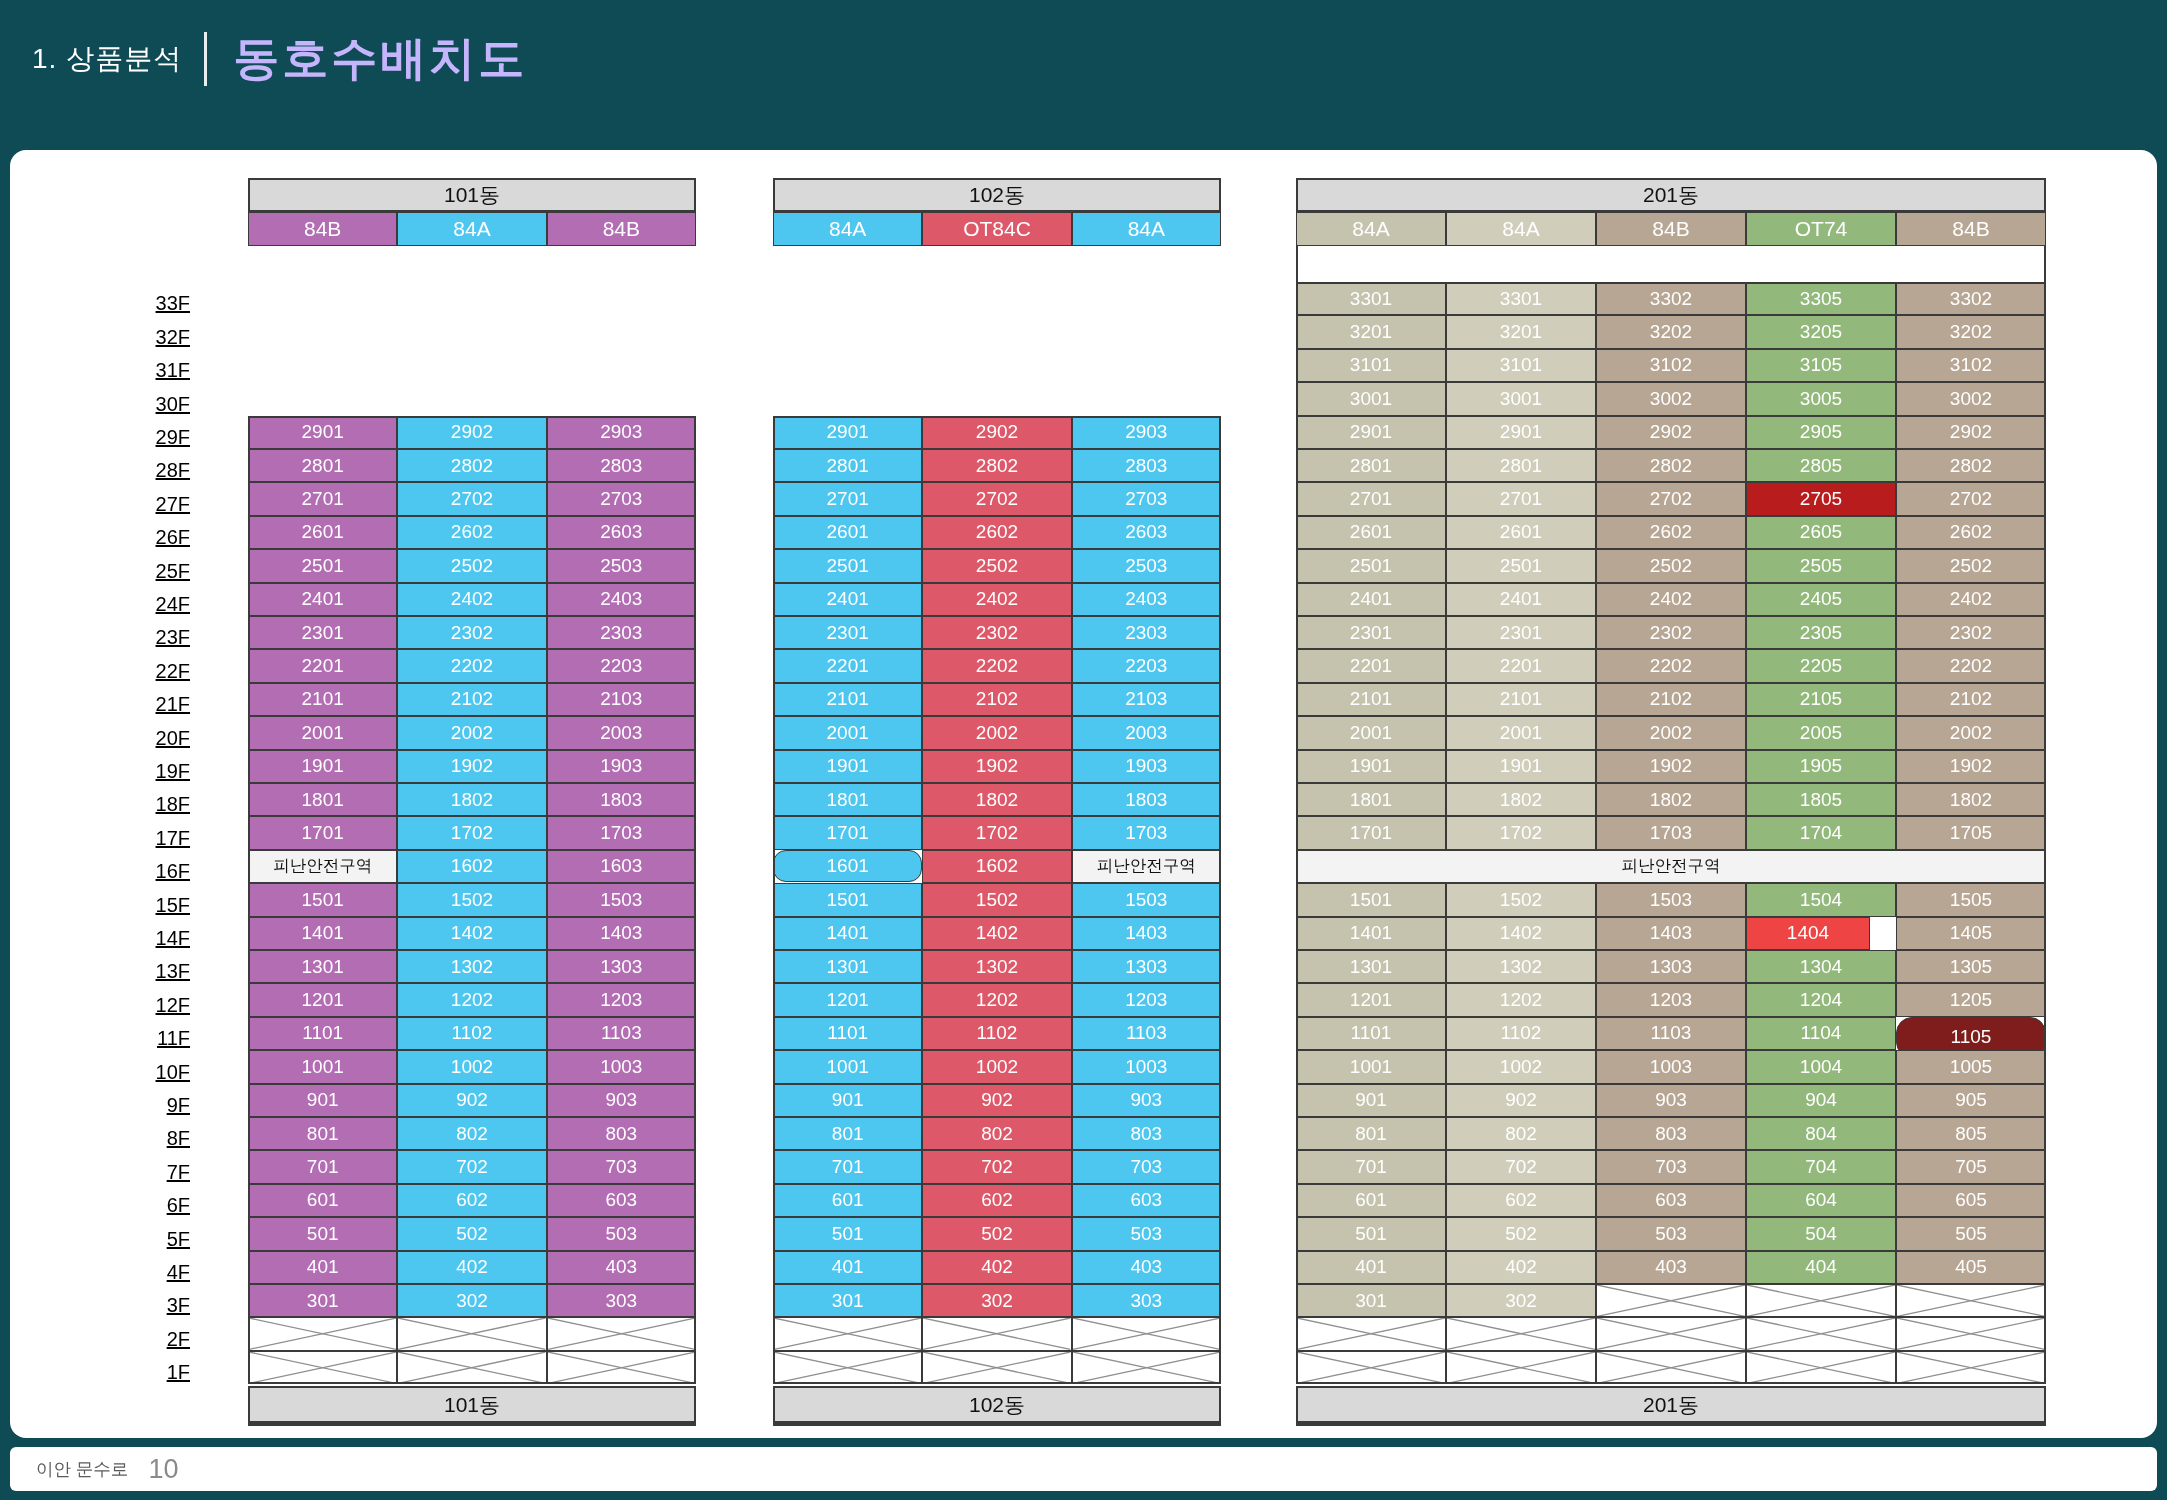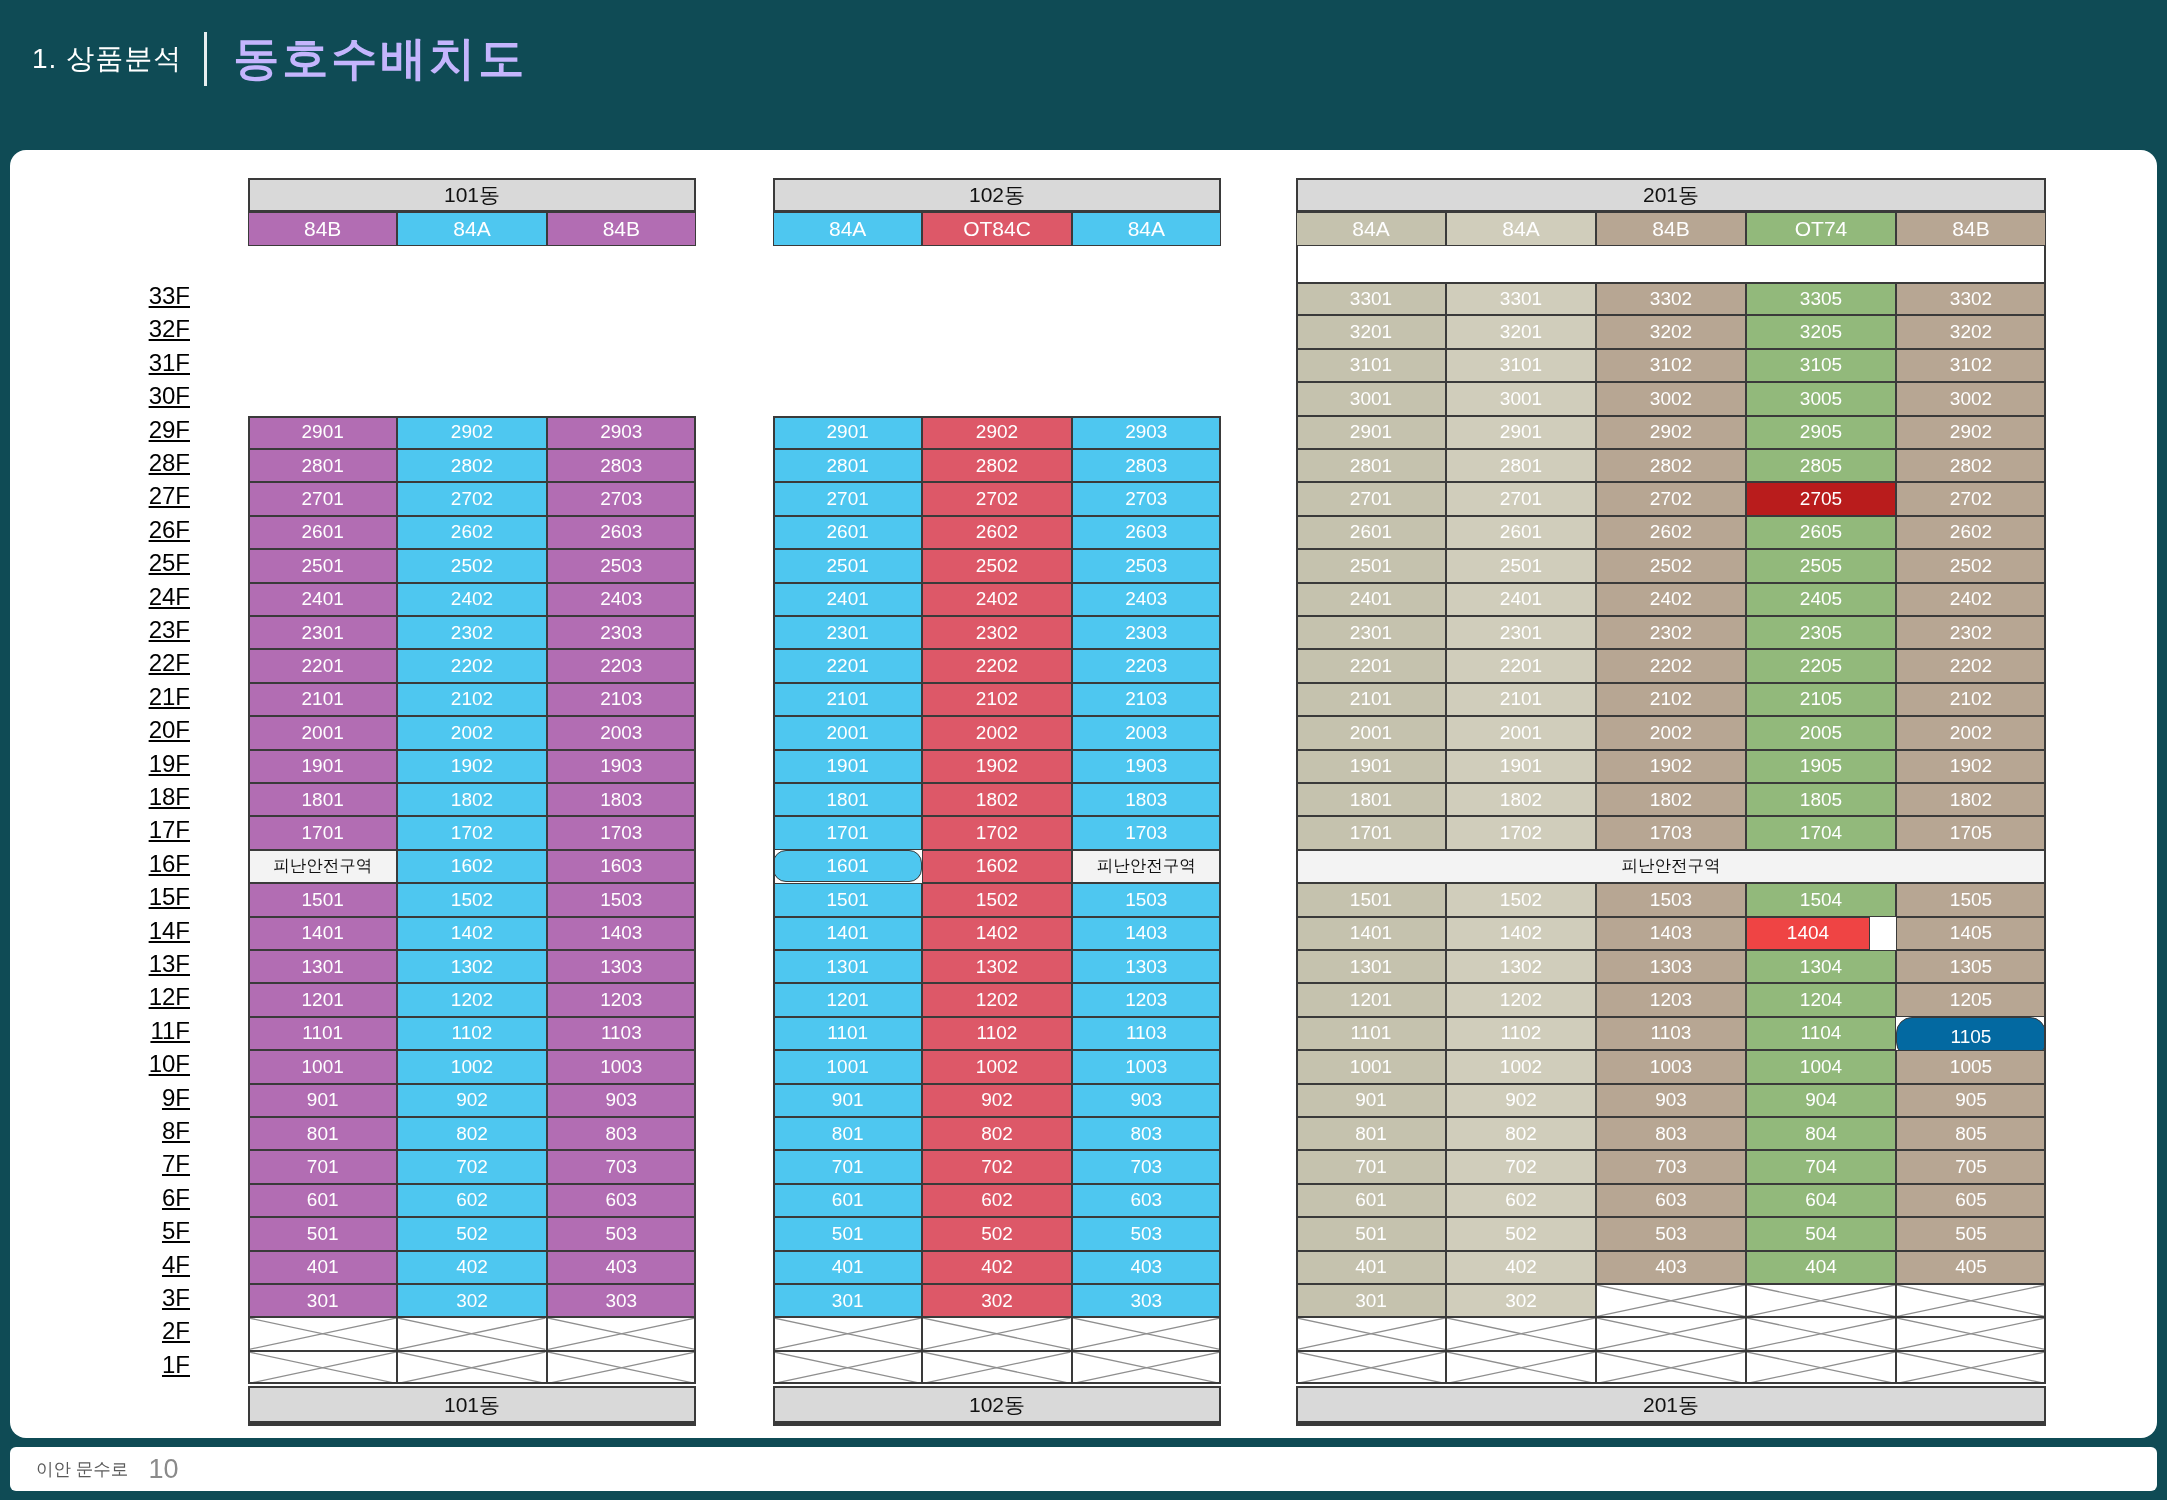--- a/index.html
+++ b/index.html
@@ -19,22 +19,22 @@
   .card{position:absolute;left:10px;top:150px;width:2147px;height:1288px;background:#ffffff;border-radius:16px;}
   
   .footbar{position:absolute;left:10px;top:1447px;width:2147px;height:44px;background:#ffffff;border-radius:6px;
            display:flex;align-items:center;justify-content:space-between;padding:0 26px;box-sizing:border-box;}
   .foot-disclaimer{font-size:17.5px;color:#3d3d3d;}
   .foot-right{display:flex;align-items:center;gap:20px;}
   .foot-brand{font-size:17.5px;color:#5a5a5a;}
   .foot-page{font-size:27px;color:#8a8a8a;}
   
   .abs{position:absolute;box-sizing:border-box;}
-  .floor-label{display:flex;align-items:flex-start;justify-content:flex-end;
-               font-size:24px;font-weight:500;color:#000;}
+  .floor-label{display:flex;align-items:flex-end;justify-content:flex-end;
+               font-size:20px;font-weight:500;color:#000;}
   .floor-label span{text-decoration:underline;}
   .name-bar{background:#d9d9d9;border:2px solid #3a3a3a;display:flex;align-items:center;justify-content:center;
             font-size:21px;color:#111;}
   .name-bar.bottom{border-bottom-width:5px;}
   .type-cell,.unit-cell{border:1px solid #3a3a3a;display:flex;align-items:center;justify-content:center;
             color:#fff;}
   .type-cell{font-size:21px;}
   .unit-cell{font-size:19px;}
   .refuge{background:#f3f3f3 !important;color:#111 !important;font-size:16.5px !important;}
   .xcell{background:#fff;border:1px solid #3a3a3a;}
@@ -511,21 +511,21 @@
       <div class="abs unit-cell" style="left: 1896px; top: 950px; width: 150px; height: 33.4px; background: rgb(183, 166, 147);">1305</div>
       <div class="abs unit-cell" style="left: 1296px; top: 983.4px; width: 150px; height: 33.4px; background: rgb(197, 194, 174);">1201</div>
       <div class="abs unit-cell" style="left: 1446px; top: 983.4px; width: 150px; height: 33.4px; background: rgb(208, 205, 187);">1202</div>
       <div class="abs unit-cell" style="left: 1596px; top: 983.4px; width: 150px; height: 33.4px; background: rgb(183, 166, 147);">1203</div>
       <div class="abs unit-cell" style="left: 1746px; top: 983.4px; width: 150px; height: 33.4px; background: rgb(146, 185, 123);">1204</div>
       <div class="abs unit-cell" style="left: 1896px; top: 983.4px; width: 150px; height: 33.4px; background: rgb(183, 166, 147);">1205</div>
       <div class="abs unit-cell" style="left: 1296px; top: 1016.8px; width: 150px; height: 33.4px; background: rgb(197, 194, 174);">1101</div>
       <div class="abs unit-cell" style="left: 1446px; top: 1016.8px; width: 150px; height: 33.4px; background: rgb(208, 205, 187);">1102</div>
       <div class="abs unit-cell" style="left: 1596px; top: 1016.8px; width: 150px; height: 33.4px; background: rgb(183, 166, 147);">1103</div>
       <div class="abs unit-cell" style="left: 1746px; top: 1016.8px; width: 150px; height: 33.4px; background: rgb(146, 185, 123);">1104</div>
-      <div class="abs unit-cell" style="left: 1896px; top: 1016.8px; width: 150px; height: 41px; background: #0369a1; border-radius: 16px;">1105</div>
+      <div class="abs unit-cell" style="left: 1896px; top: 1016.8px; width: 150px; height: 41px; background: #7f1d1d; border-radius: 16px;">1105</div>
       <div class="abs unit-cell" style="left: 1296px; top: 1050.2px; width: 150px; height: 33.4px; background: rgb(197, 194, 174);">1001</div>
       <div class="abs unit-cell" style="left: 1446px; top: 1050.2px; width: 150px; height: 33.4px; background: rgb(208, 205, 187);">1002</div>
       <div class="abs unit-cell" style="left: 1596px; top: 1050.2px; width: 150px; height: 33.4px; background: rgb(183, 166, 147);">1003</div>
       <div class="abs unit-cell" style="left: 1746px; top: 1050.2px; width: 150px; height: 33.4px; background: rgb(146, 185, 123);">1004</div>
       <div class="abs unit-cell" style="left: 1896px; top: 1050.2px; width: 150px; height: 33.4px; background: rgb(183, 166, 147);">1005</div>
       <div class="abs unit-cell" style="left: 1296px; top: 1083.6px; width: 150px; height: 33.4px; background: rgb(197, 194, 174);">901</div>
       <div class="abs unit-cell" style="left: 1446px; top: 1083.6px; width: 150px; height: 33.4px; background: rgb(208, 205, 187);">902</div>
       <div class="abs unit-cell" style="left: 1596px; top: 1083.6px; width: 150px; height: 33.4px; background: rgb(183, 166, 147);">903</div>
       <div class="abs unit-cell" style="left: 1746px; top: 1083.6px; width: 150px; height: 33.4px; background: rgb(146, 185, 123);">904</div>
       <div class="abs unit-cell" style="left: 1896px; top: 1083.6px; width: 150px; height: 33.4px; background: rgb(183, 166, 147);">905</div>

